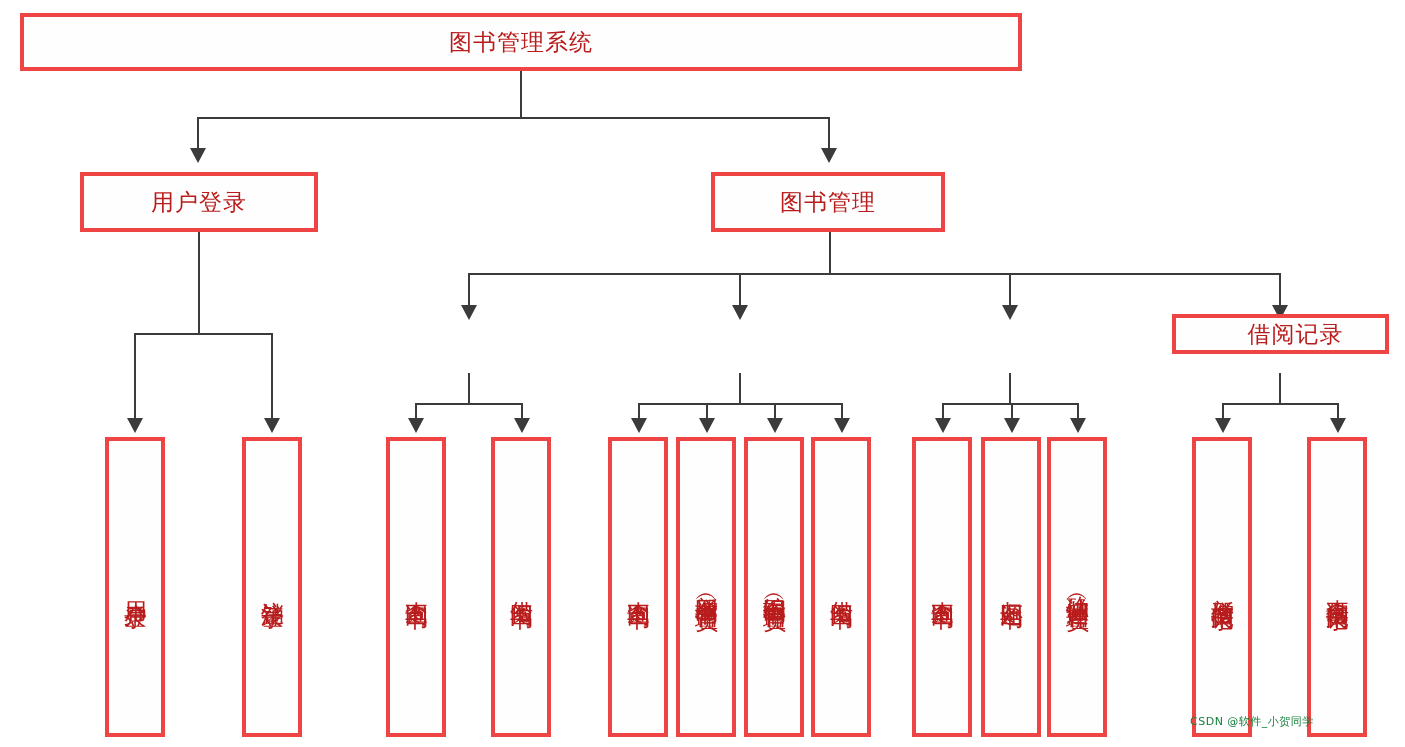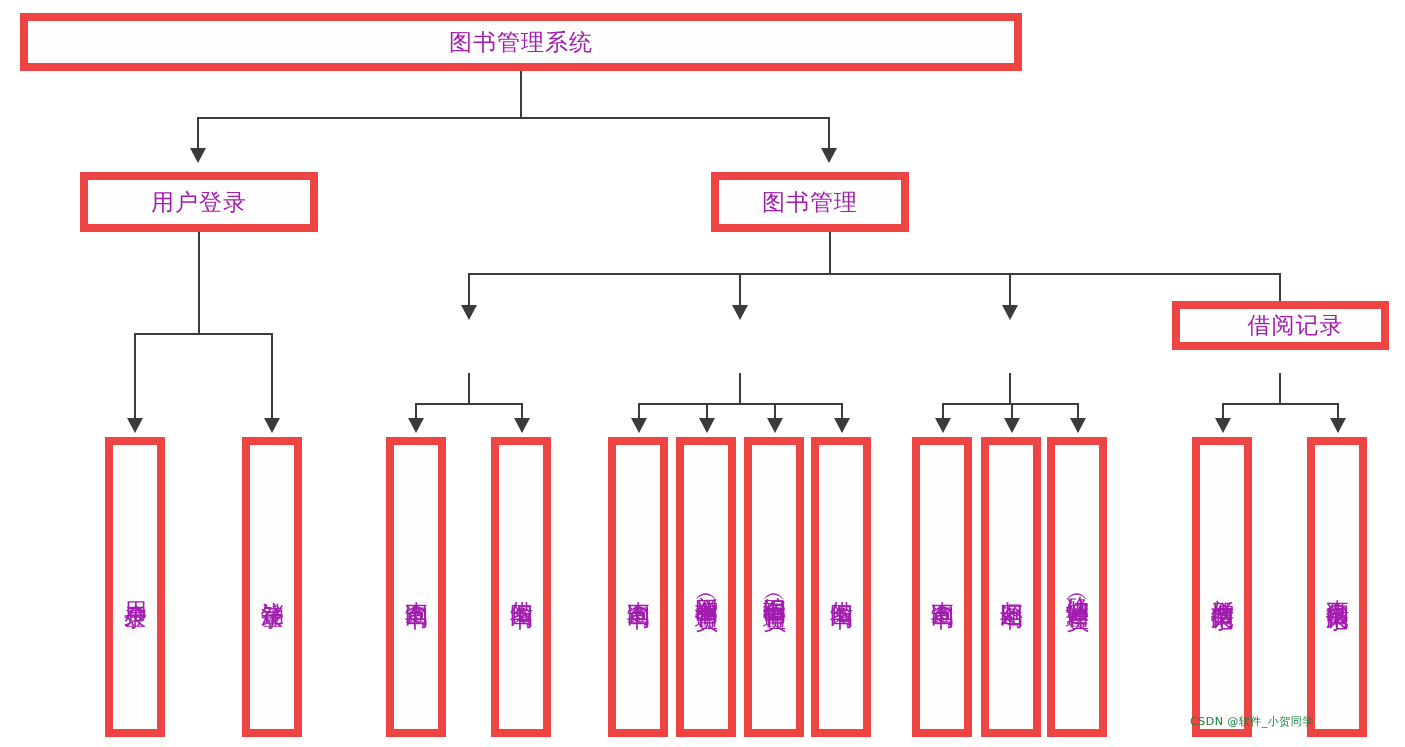--- a/index.html
+++ b/index.html
@@ -11,26 +11,26 @@
     position: relative;
     width: 1405px;
     height: 747px;
     background: #ffffff;
     font-family: "DejaVu Sans", "Liberation Sans", sans-serif;
     overflow: hidden;
   }
   .node {
     position: absolute;
     box-sizing: border-box;
-    border: 8px solid #ef4444;
+    border: 4px solid #ef4444;
     background: #fefefe;
     display: flex;
     align-items: center;
     justify-content: center;
-    color: #a21caf;
+    color: #b91c1c;
   }
   .node.h {
     font-size: 23px;
     letter-spacing: 1px;
   }
   .node.v {
     writing-mode: vertical-rl;
     text-orientation: upright;
     font-size: 23px;
     letter-spacing: 2px;
@@ -83,21 +83,21 @@
   <div class="ln vt" style="left:520px; top:71px; height:46px;"></div>
   <div class="ln hz" style="left:197px; top:117px; width:632px;"></div>
   <div class="ln vt" style="left:197px; top:117px; height:31px;"></div>
   <div class="ln vt" style="left:828px; top:117px; height:31px;"></div>
   <div class="arrow" style="left:190px; top:148px;"></div>
   <div class="arrow" style="left:821px; top:148px;"></div>
 
   <div class="node h" style="left:80px; top:172px; width:238px; height:60px;">
     <span class="lbl">用户登录</span>
   </div>
-  <div class="node h" style="left:711px; top:172px; width:198px; height:60px;">
+  <div class="node h" style="left:711px; top:172px; width:234px; height:60px;">
     <span class="lbl">图书管理</span>
   </div>
 
   <div class="ln vt" style="left:198px; top:232px; height:101px;"></div>
   <div class="ln hz" style="left:134px; top:333px; width:138px;"></div>
   <div class="ln vt" style="left:134px; top:333px; height:85px;"></div>
   <div class="ln vt" style="left:271px; top:333px; height:85px;"></div>
   <div class="arrow" style="left:127px; top:418px;"></div>
   <div class="arrow" style="left:264px; top:418px;"></div>
 
@@ -105,21 +105,21 @@
   <div class="ln hz" style="left:468px; top:273px; width:812px;"></div>
   <div class="ln vt" style="left:468px; top:273px; height:32px;"></div>
   <div class="ln vt" style="left:739px; top:273px; height:32px;"></div>
   <div class="ln vt" style="left:1009px; top:273px; height:32px;"></div>
   <div class="ln vt" style="left:1279px; top:273px; height:32px;"></div>
   <div class="arrow" style="left:461px; top:305px;"></div>
   <div class="arrow" style="left:732px; top:305px;"></div>
   <div class="arrow" style="left:1002px; top:305px;"></div>
   <div class="arrow" style="left:1272px; top:305px;"></div>
 
-  <div class="node h" style="left:1172px; top:301px; width:217px; height:49px;padding-left:30px;">
+  <div class="node h" style="left:1172px; top:314px; width:217px; height:40px;padding-left:30px;">
     <span class="lbl">借阅记录</span>
   </div>
 
   <div class="ln vt" style="left:468px; top:373px; width:2px; height:30px;"></div>
   <div class="ln hz" style="left:415px; top:403px; width:107px;"></div>
   <div class="ln vt" style="left:415px; top:403px; height:15px;"></div>
   <div class="ln vt" style="left:521px; top:403px; height:15px;"></div>
   <div class="arrow" style="left:408px; top:418px;"></div>
   <div class="arrow" style="left:514px; top:418px;"></div>
 

